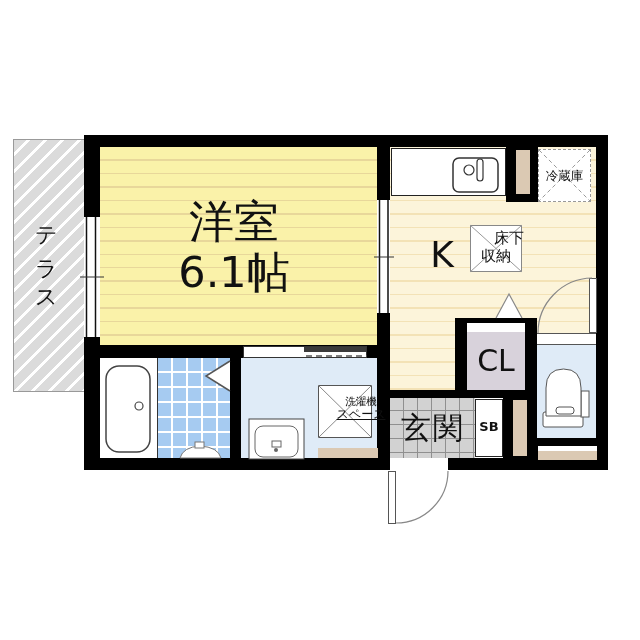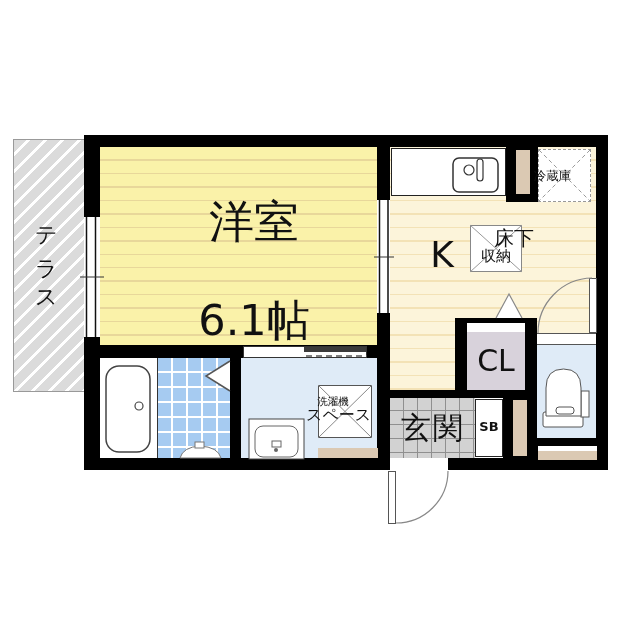--- a/index.html
+++ b/index.html
@@ -123,40 +123,40 @@
     <circle cx="276" cy="450" r="2" fill="#666"></circle>
 
     <rect x="543" y="412" width="40" height="15" rx="2" fill="#fff" stroke="#555" stroke-width="1"></rect>
     <rect x="581" y="391" width="8" height="26" fill="#fff" stroke="#555" stroke-width="1"></rect>
     <path d="M546,416 V388 Q546,369 563.5,369 Q581,369 581,388 V416 Z" fill="#fff" stroke="#555" stroke-width="1"></path>
     <rect x="556" y="407" width="18" height="7" rx="3" fill="#fff" stroke="#555" stroke-width="1"></rect>
   </svg>
 
   <div class="label" style="left:34px;top:212px;writing-mode:vertical-rl;font-size:22px;letter-spacing:7px;">テラス</div>
 
-  <div class="label center" style="left:154px;top:196px;width:200px;">
+  <div class="label center" style="left:134px;top:196px;width:200px;">
     <div style="font-size:45px;line-height:52px;">洋室</div>
-    <div style="font-size:43px;line-height:48px;margin-top:48px;">6.1帖</div>
+    <div style="font-size:43px;line-height:48px;">6.1帖</div>
   </div>
 
   <div class="label center" style="left:392px;top:236px;width:100px;">
     <div style="font-size:36px;line-height:38px;">K</div>
   </div>
 
   <div class="label center" style="left:470px;top:229px;width:52px;">
-    <div style="font-size:20px;line-height:18px;padding-left:24px;">床下</div>
+    <div style="font-size:15px;line-height:18px;padding-left:24px;">床下</div>
     <div style="font-size:15px;line-height:18px;">収納</div>
   </div>
 
-  <div class="label center" style="left:526px;top:169px;width:53px;font-size:12.5px;">冷蔵庫</div>
+  <div class="label center" style="left:538px;top:169px;width:53px;font-size:12.5px;">冷蔵庫</div>
 
   <div class="label center" style="left:394px;top:411px;width:78px;font-size:30px;letter-spacing:2px;">玄関</div>
 
   <div class="label center" style="left:467px;top:344px;width:58px;font-size:30px;">CL</div>
 
   <div class="label center" style="left:475px;top:420px;width:28px;font-size:13px;font-weight:700;">SB</div>
 
-  <div class="label center" style="left:306px;top:395px;width:54px;">
+  <div class="label center" style="left:334px;top:395px;width:54px;">
     <div style="font-size:10.5px;line-height:13px;">洗濯機</div>
-    <div style="font-size:16px;line-height:13px;">スペース</div>
+    <div style="font-size:12px;line-height:13px;text-decoration:underline;">スペース</div>
   </div>
 
 </div>
 
 </body></html>

